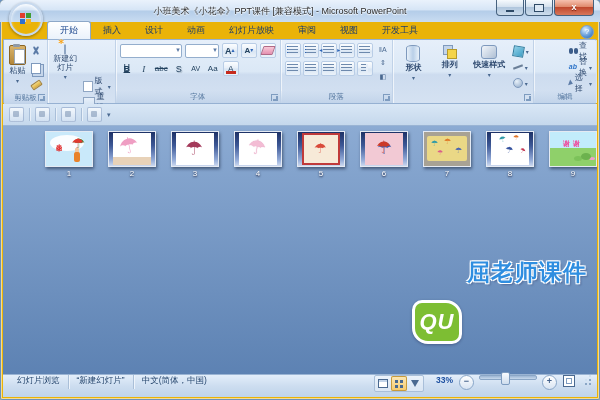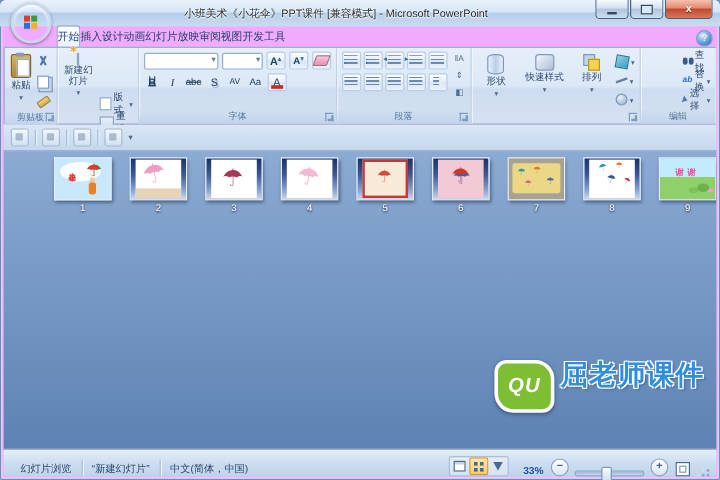--- a/index.html
+++ b/index.html
@@ -1,17 +1,17 @@
 <!DOCTYPE html>
 <html><head>
 <meta charset="utf-8">
 <style>
   html,body{margin:0;padding:0;}
   body{width:600px;height:400px;overflow:hidden;font-family:"Liberation Sans",sans-serif;background:#6d93c0;}
-  .window{position:relative;width:600px;height:400px;background:#f0abfc;border-radius:5px 5px 2px 2px;
+  .window{position:relative;width:600px;height:400px;background:#eab308;border-radius:5px 5px 2px 2px;
           box-shadow:inset 0 0 0 1px #6a8fbc, inset 0 0 0 2px rgba(255,255,255,.55);overflow:hidden;}
 
   
   .titlebar{position:absolute;top:0;left:0;right:0;height:22px;
     background:linear-gradient(#eaf2fc 0%,#d6e5f6 45%,#b4cde9 50%,#c9dcf1 100%);}
   .title{position:absolute;left:60px;right:100px;top:0;height:22px;line-height:22px;text-align:center;
     font-size:9px;color:#2b2b2b;text-shadow:0 0 3px #fff,0 1px 1px #fff;white-space:nowrap;overflow:hidden;}
   .winbtns{position:absolute;top:0;right:6px;display:flex;z-index:40;}
   .wbtn{width:26px;height:15px;margin-left:1px;border:1px solid #46627f;border-top:none;border-radius:0 0 4px 4px;
     background:linear-gradient(#f6fafd,#d4e1ee 45%,#b0c6dd 50%,#cdddec);display:flex;align-items:center;justify-content:center;}
@@ -22,21 +22,21 @@
 
   
   .orb{position:absolute;top:2px;left:9px;width:30px;height:30px;border-radius:50%;z-index:50;
     background:radial-gradient(circle at 34% 28%,#ffe3a8,#f7b càc 0),radial-gradient(circle at 34% 28%,#ffe0a0,#f0a02c 45%,#cf7812 72%,#9c4e04);
     border:2px solid #c7d9ee;box-shadow:0 1px 3px rgba(0,0,0,.4),inset 0 2px 3px rgba(255,255,255,.8);}
   .orb-glyph{position:absolute;left:9px;top:9px;width:5px;height:5px;background:#e23d2c;
     box-shadow:6px 0 0 #3f9c35,0 6px 0 #2e6fd0,6px 6px 0 #f2b21d;}
 
   
   .tabrow{position:absolute;top:22px;left:3px;right:3px;height:17px;display:flex;align-items:flex-end;padding-left:44px;}
-  .tab{padding:2px 0 2px;font-size:9px;color:#1d3c6b;white-space:nowrap;}
+  .tab{padding:2px 12px 2px;font-size:9px;color:#1d3c6b;white-space:nowrap;}
   .tab.active{background:linear-gradient(#ffffff,#eaf2fb);border:1px solid #8da8c8;border-bottom:none;
     border-radius:3px 3px 0 0;color:#15428b;}
   .help{position:absolute;right:6px;top:25px;width:12px;height:12px;border-radius:50%;
     background:radial-gradient(circle at 35% 30%,#d8ecff,#5a95d6 60%,#2c64a8);color:#fff;font-size:8px;
     text-align:center;line-height:12px;border:1px solid #7aa0cc;z-index:10;}
 
   
   .ribbon{position:absolute;top:39px;left:3px;right:3px;height:65px;display:flex;
     background:linear-gradient(#e6effa 0%,#dbe8f6 50%,#cddcef 55%,#d5e2f2 100%);
     border:1px solid #96b1d2;border-radius:0 2px 2px 2px;box-sizing:border-box;}
@@ -191,31 +191,31 @@
   .t10{background:linear-gradient(#cdeffc,#e8f7e4 70%);}
   .t10 .sun{position:absolute;left:4px;top:3px;width:7px;height:7px;border-radius:50%;background:#f8d428;box-shadow:0 0 3px #f8d428;}
   .t10 .cloud{position:absolute;right:6px;top:5px;width:12px;height:5px;background:#fff;border-radius:4px;}
   .t10 .hill{position:absolute;left:-10px;bottom:-8px;width:44px;height:24px;background:#74bf4a;
     border-radius:50% 60% 0 0/100% 100% 0 0;box-shadow:28px 6px 0 0 #63ad3c;}
 
   
   .watermark{position:absolute;right:10px;bottom:30px;display:flex;align-items:flex-start;gap:5px;z-index:5;}
   .wm-book{width:44px;height:38px;background:#7dbe33;border:3px solid #fff;border-radius:10px 16px 10px 16px;
     box-shadow:0 1px 3px rgba(0,0,40,.3);display:flex;align-items:center;justify-content:center;
-    color:#fff;font-size:17px;font-weight:bold;font-style:italic;letter-spacing:1px;}
+    color:#fff;font-size:22px;font-weight:bold;font-style:italic;letter-spacing:1px;margin-top:40px;}
   .wm-text{display:flex;flex-direction:column;align-items:flex-end;}
   .wm-brand{font-size:23px;font-weight:bold;color:#2f8ee0;letter-spacing:1px;line-height:24px;
     text-shadow:-1px -1px 0 #fff,1px -1px 0 #fff,-1px 1px 0 #fff,1px 1px 0 #fff,2px 2px 2px rgba(0,0,50,.25);}
   .wm-url{font-size:13px;font-weight:bold;color:#8f98a4;line-height:14px;
     text-shadow:-1px -1px 0 #fff,1px -1px 0 #fff,-1px 1px 0 #fff,1px 1px 0 #fff;}
 
   
   .statusbar{position:absolute;left:3px;right:3px;bottom:3px;height:22px;
     background:linear-gradient(#e3eefa,#cdddf0 50%,#bfd4ea);border-top:1px solid #9ab4d4;
-    display:flex;align-items:flex-end;font-size:8.5px;color:#27476e;padding:0 6px;gap:0;}
+    display:flex;align-items:flex-start;font-size:8.5px;color:#27476e;padding:0 6px;gap:0;}
   .sitem{padding:0 8px;white-space:nowrap;}
   .ssep{width:1px;height:14px;background:#aabfd8;box-shadow:1px 0 0 #eef4fb;}
   .spacer{flex:1;}
   .viewgrp{display:flex;align-items:center;border:1px solid #a9bfd9;border-radius:2px;background:rgba(255,255,255,.35);margin-right:6px;}
   .vbtn{width:16px;height:15px;display:flex;align-items:center;justify-content:center;}
   .vbtn.active{background:linear-gradient(#fde9b8,#f6c96a);box-shadow:inset 0 0 0 1px #c89b3c;border-radius:2px;}
   .ic-normal{width:8px;height:7px;border:1px solid #4a6990;background:#fff;
     box-shadow:inset 0 2px 0 #c3d4e9;}
   .ic-sorter{width:3px;height:3px;background:#4a6990;box-shadow:5px 0 0 #4a6990,0 5px 0 #4a6990,5px 5px 0 #4a6990;margin:-4px 4px 0 0;}
   .ic-show{width:0;height:0;border-left:4px solid transparent;border-right:4px solid transparent;border-top:7px solid #4a6990;}
@@ -398,35 +398,35 @@
             </div>
           <div class="minibtn">
               <span>◧</span>
             </div>
         </div>
       </div>
       <div class="grp-label">段落</div>
       <i class="dlg"></i>
     </div>
 
-    <div class="grp" style="width:141px;">
+    <div class="grp" style="width:141px;font-weight:bold;">
       <div class="grp-body">
         <div class="bigbtn" style="width:32px;">
           <i class="ic-cyl"></i>
           <span>形状</span>
           <span class="caret"></span>
         </div>
+        <div class="bigbtn" style="width:30px;">
+          <i class="ic-arrange"></i>
+          <span>排列</span>
+          <span class="caret"></span>
+        </div>
         <div class="bigbtn" style="width:38px;">
           <i class="ic-qstyle"></i>
           <span>快速样式</span>
-          <span class="caret"></span>
-        </div>
-        <div class="bigbtn" style="width:30px;">
-          <i class="ic-arrange"></i>
-          <span>排列</span>
           <span class="caret"></span>
         </div>
         <div style="display:flex;flex-direction:column;gap:2px;padding-top:2px;">
           <div class="smbtn">
               <i class="ic-fill"></i>
               <span class="caret"></span>
             </div>
           <div class="smbtn">
               <i class="ic-outline"></i>
               <span class="caret"></span>

